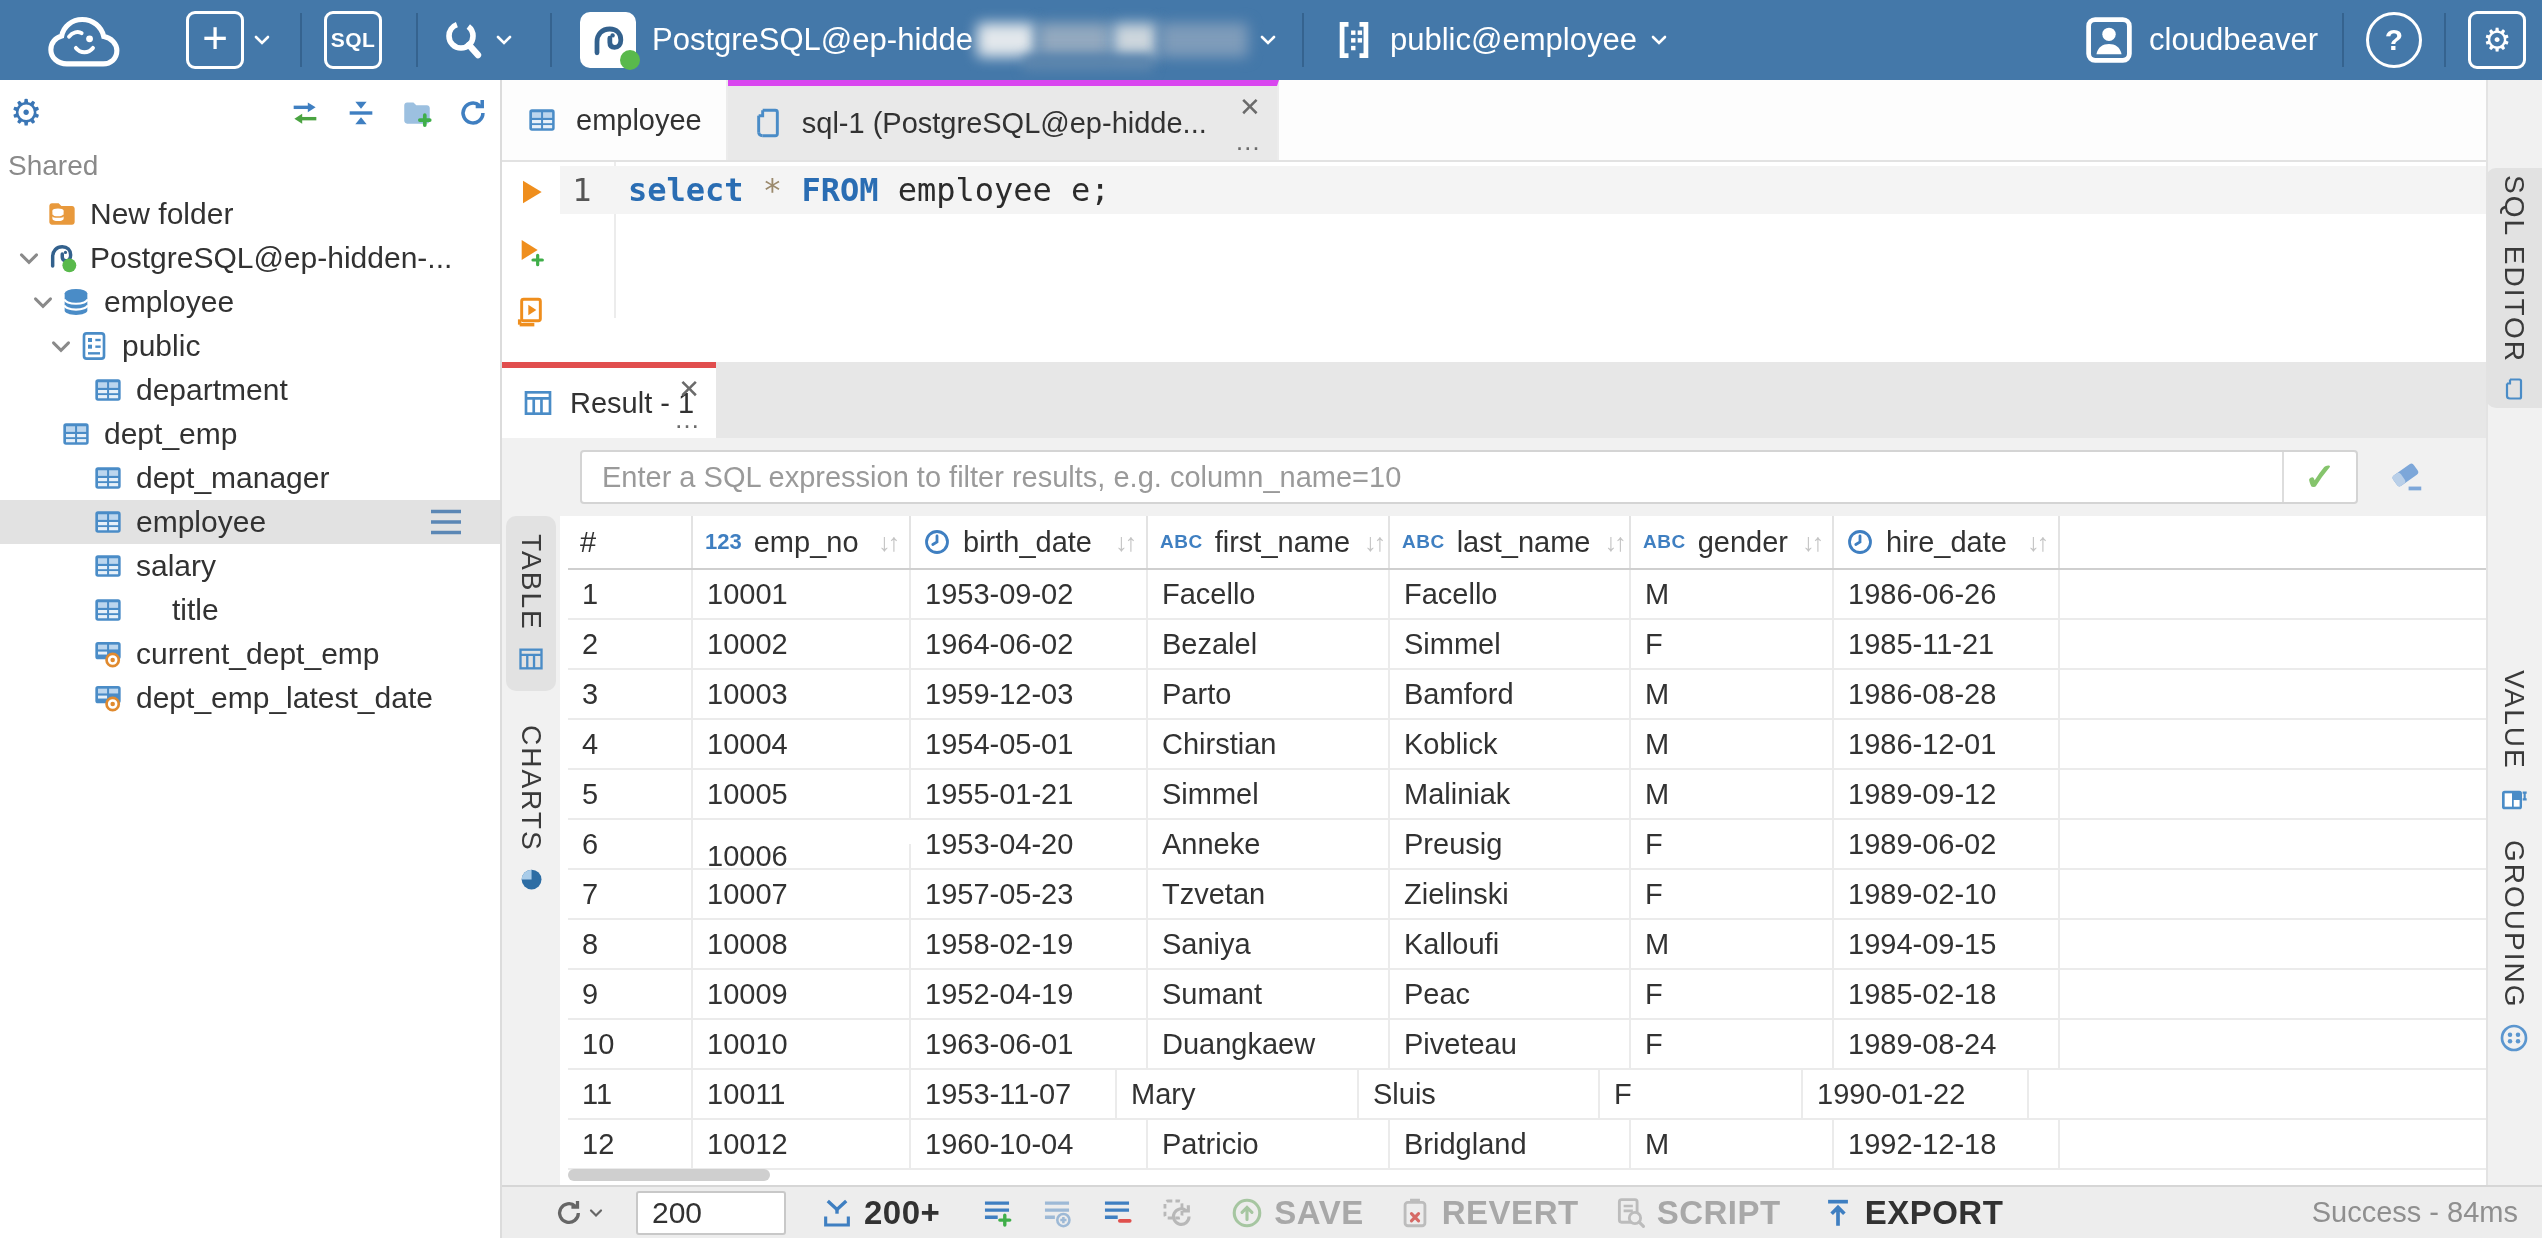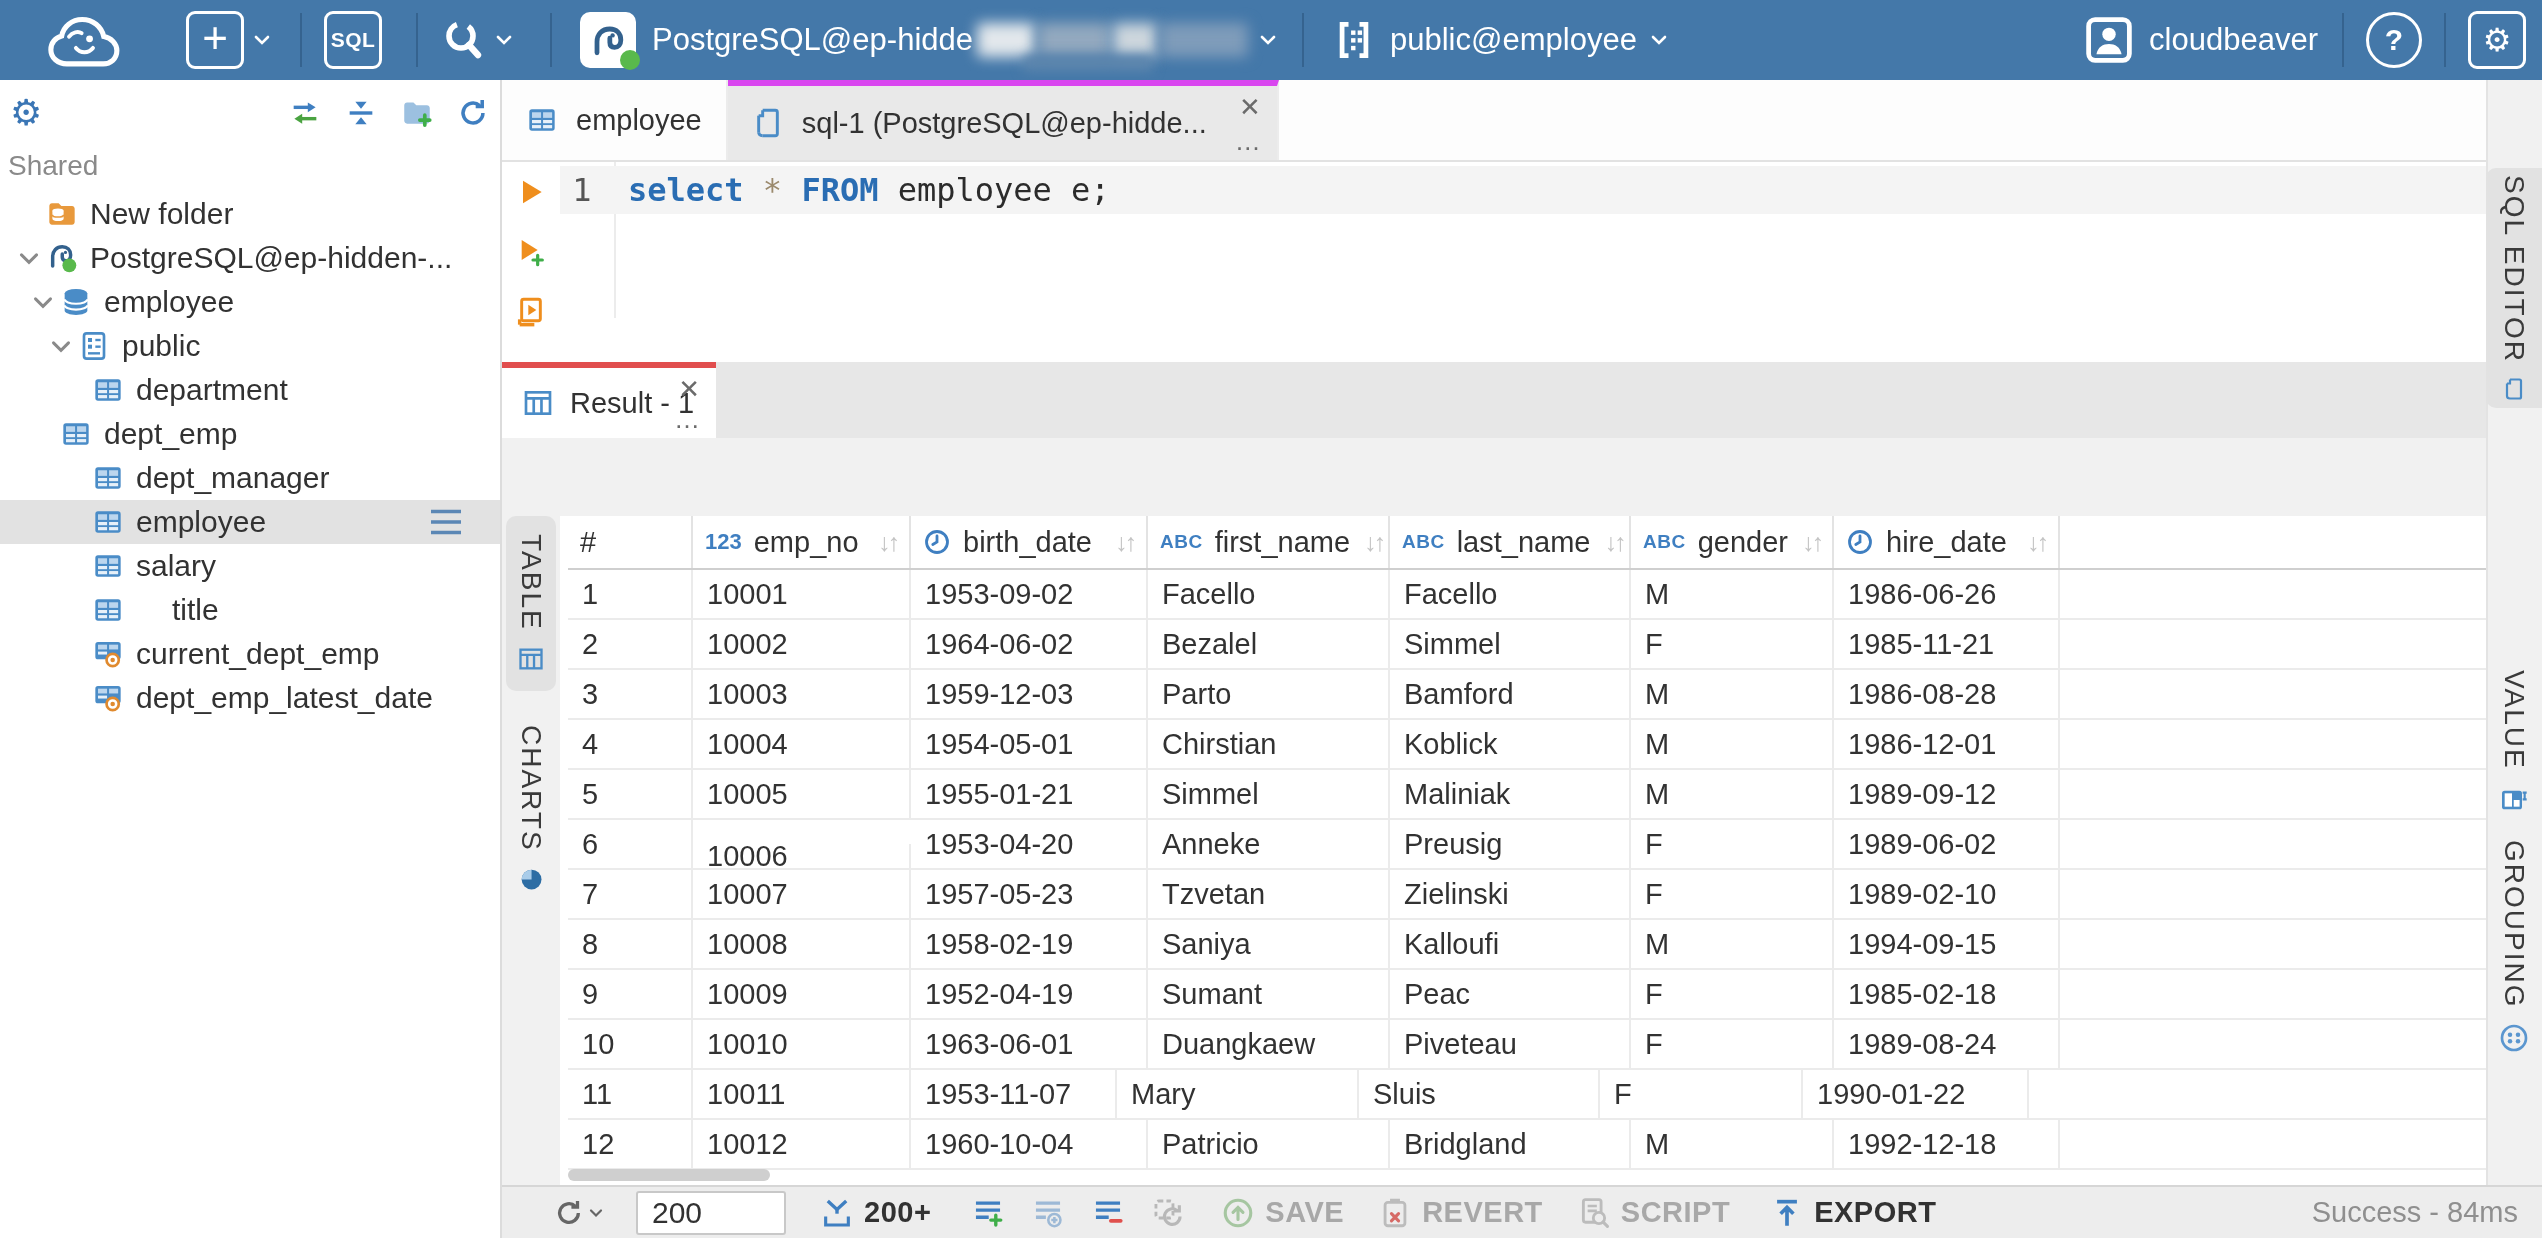--- a/index.html
+++ b/index.html
@@ -124,21 +124,21 @@
   .g-cell{display:flex;align-items:center;box-sizing:border-box;border-right:2px solid #ebebeb;
           padding:0 14px;font-size:29px;color:#323232;white-space:nowrap;overflow:hidden;}
   .hscroll{position:absolute;left:8px;bottom:4px;width:202px;height:12px;background:#cfcfcf;border-radius:6px;}
 
   
   .btoolbar{position:absolute;left:0;top:1105px;width:2040px;height:53px;background:#ededed;
             border-top:2px solid #d6d6d6;box-sizing:border-box;display:flex;align-items:center;}
   .bt-gap{width:26px;flex:0 0 auto;}
   .limit-input{width:150px;height:44px;border:2px solid #c8c8c8;border-radius:3px;font-size:30px;
                padding:0 14px;box-sizing:border-box;font-family:"Liberation Sans",sans-serif;color:#323232;}
-  .bt-label{font-size:29px;font-weight:bold;letter-spacing:.5px;margin-left:10px;white-space:nowrap;}
+  .bt-label{font-size:33px;font-weight:bold;letter-spacing:.5px;margin-left:10px;white-space:nowrap;}
   .dis{color:#a8a8a8;}
   .ena{color:#323232;}
   .bt-status{margin-left:auto;margin-right:24px;color:#8f8f8f;font-size:29px;white-space:nowrap;}
   .bt-item{display:flex;align-items:center;cursor:pointer;flex:0 0 auto;}
 </style>
 </head>
 <body>
 
 <div id="root">
 
@@ -533,20 +533,37 @@
                 <rect x="3" y="4" width="18" height="16" fill="none" stroke="#4a8cc7" stroke-width="2"></rect>
                 <path d="M3 8.5h18M8.8 8.5V20M14.6 8.5V20" stroke="#4a8cc7" stroke-width="2"></path>
               </svg>
             </span>
           <span>Result - 1</span>
           <span class="tab-x">✕</span>
           <span class="tab-dots">…</span>
         </div>
       </div>
 
+      <div class="filterbar">
+        <div class="filter-box">
+          <input class="filter-input" placeholder="Enter a SQL expression to filter results, e.g. column_name=10" style="">
+          <span class="filter-apply">
+            <span class="check">✓</span>
+          </span>
+        </div>
+        <span class="eraser-btn ib i38" data-icon="eraser">
+            <svg viewBox="0 0 24 24">
+              <g transform="rotate(-35 11 12)">
+                <rect x="3" y="8" width="16" height="8" rx="2" fill="#7da7d9"></rect>
+                <rect x="3" y="8" width="6" height="8" rx="2" fill="#b9cfe8"></rect>
+              </g>
+              <path d="M13 20.5h8" stroke="#7da7d9" stroke-width="2.4"></path>
+            </svg>
+          </span>
+      </div>
 
       <div class="pres-strip">
         <div class="pres-tab active">
           <span class="vtext">TABLE</span>
           <span class="ib i28" data-icon="gridico">
               <svg viewBox="0 0 24 24">
                 <rect x="3" y="4" width="18" height="16" fill="none" stroke="#4a8cc7" stroke-width="2"></rect>
                 <path d="M3 8.5h18M8.8 8.5V20M14.6 8.5V20" stroke="#4a8cc7" stroke-width="2"></path>
               </svg>
             </span>

